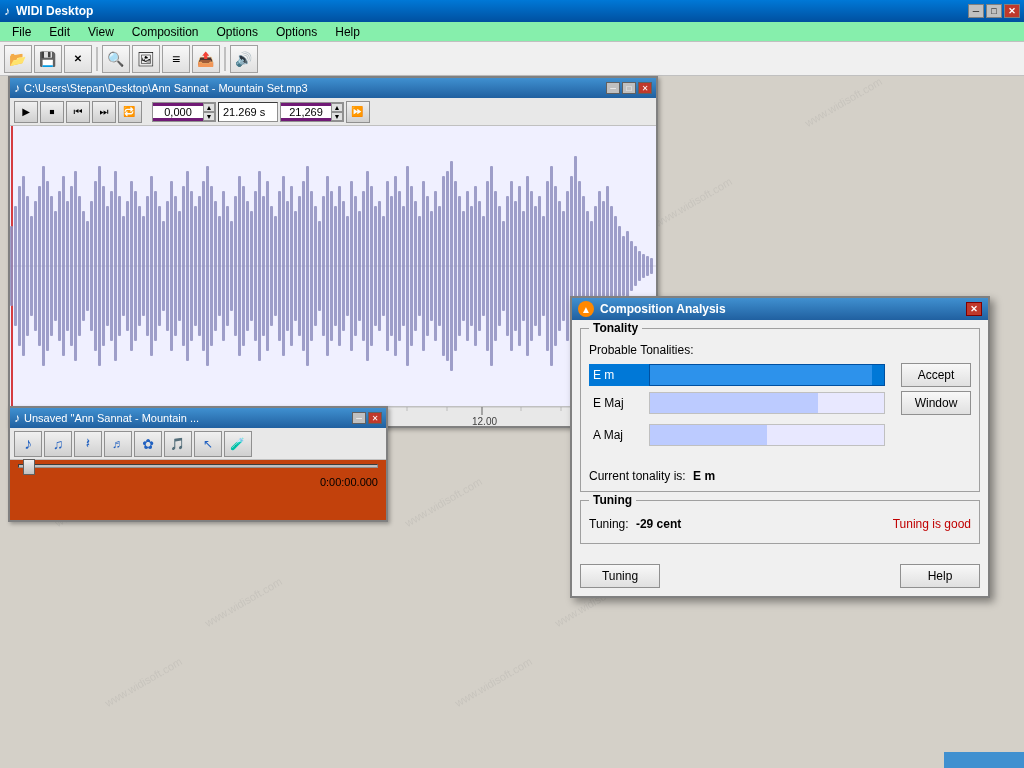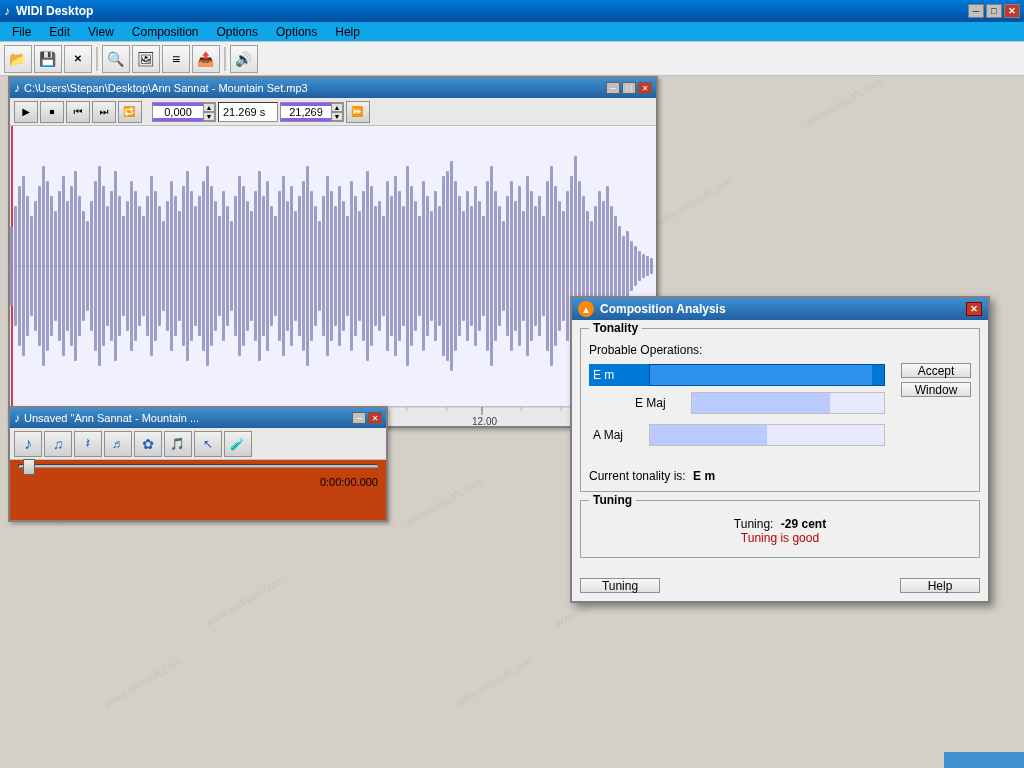--- a/index.html
+++ b/index.html
@@ -43,21 +43,21 @@
       cursor: pointer;
       display: flex;
       align-items: center;
       justify-content: center;
       color: black;
     }
     .title-btn.close { background: #c0392b; color: white; }
 
     
     .menu-bar {
-      background: #0ea5e9;
+      background: #86efac;
       border-bottom: 1px solid #c0c0c0;
       height: 20px;
       display: flex;
       align-items: center;
       padding: 0 4px;
       gap: 2px;
     }
     .menu-item {
       padding: 2px 8px;
       font-size: 12px;
@@ -181,21 +181,21 @@
       padding: 0 4px;
       display: flex;
       align-items: center;
       font-size: 11px;
       min-width: 60px;
     }
     .time-spinbox {
       display: flex;
       align-items: center;
       border: 1px solid #909090;
-      background: #8b5cf6;
+      background: #701a75;
       height: 20px;
     }
     .time-spinbox input {
       width: 50px;
       border: none;
       outline: none;
       font-size: 11px;
       padding: 0 2px;
       text-align: center;
     }
@@ -409,21 +409,21 @@
     }
     .current-tonality {
       font-size: 12px;
       margin-top: 6px;
     }
     .current-tonality-value {
       font-weight: bold;
     }
     .dialog-btn {
       min-width: 70px;
-      height: 15px;
+      height: 24px;
       background: linear-gradient(to bottom, #f8f8f8, #e0e0e0);
       border: 1px solid #909090;
       cursor: pointer;
       font-size: 12px;
       padding: 0 8px;
     }
     .btn-group {
       display: flex;
       flex-direction: column;
       gap: 4px;
@@ -436,22 +436,20 @@
     .tonality-list {
       flex: 1;
     }
     .tuning-content {
       padding: 4px 0;
       font-size: 12px;
     }
     .tuning-row {
       display: flex;
       justify-content: space-between;
-      align-items: center;
-      flex-direction: column;
     }
     .tuning-value {
       font-weight: bold;
     }
     .tuning-good {
       color: #c00000;
     }
     .dialog-footer {
       display: flex;
       justify-content: space-between;
@@ -809,34 +807,34 @@
       <div style="display:flex; align-items:center; gap:6px;">
         <div class="dialog-title-icon">▲</div>
         <span>Composition Analysis</span>
       </div>
       <div class="dialog-close">✕</div>
     </div>
     <div class="dialog-body">
 
       <div class="group-box">
         <span class="group-label">Tonality</span>
-        <div class="probable-label" style="margin-top:10px;">Probable Operations:</div>
+        <div class="probable-label" style="margin-top:10px;">Probable Tonalities:</div>
 
         <div class="tonality-section">
           <div class="tonality-list">
 
             <div class="tonality-row selected">
               <div class="tonality-name" style="background:#0078d7; color:white; padding:2px 4px; height:22px; display:flex; align-items:center;">E m</div>
               <div class="tonality-bar-container" style="background:#0078d7; border:1px solid #0050a0;">
                 <div class="tonality-bar" style="width:95%; background:#5aabff; opacity:0.5;"></div>
               </div>
             </div>
 
             <div class="tonality-row" style="margin-top:4px;">
-              <div class="tonality-name" style="padding:2px 4px; height:22px; display:flex; align-items:center;margin-left:42px;">E Maj</div>
+              <div class="tonality-name" style="padding:2px 4px; height:22px; display:flex; align-items:center;">E Maj</div>
               <div class="tonality-bar-container" style="background:#e8e8ff; border:1px solid #c0c0c0;">
                 <div class="tonality-bar" style="width:72%; background:#aabfff; opacity:0.7;"></div>
               </div>
             </div>
 
             <div class="tonality-row" style="margin-top:8px;">
               <div class="tonality-name" style="padding:2px 4px; height:22px; display:flex; align-items:center;">A Maj</div>
               <div class="tonality-bar-container" style="background:#e8e8ff; border:1px solid #c0c0c0;">
                 <div class="tonality-bar" style="width:50%; background:#aabfff; opacity:0.7;"></div>
               </div>

